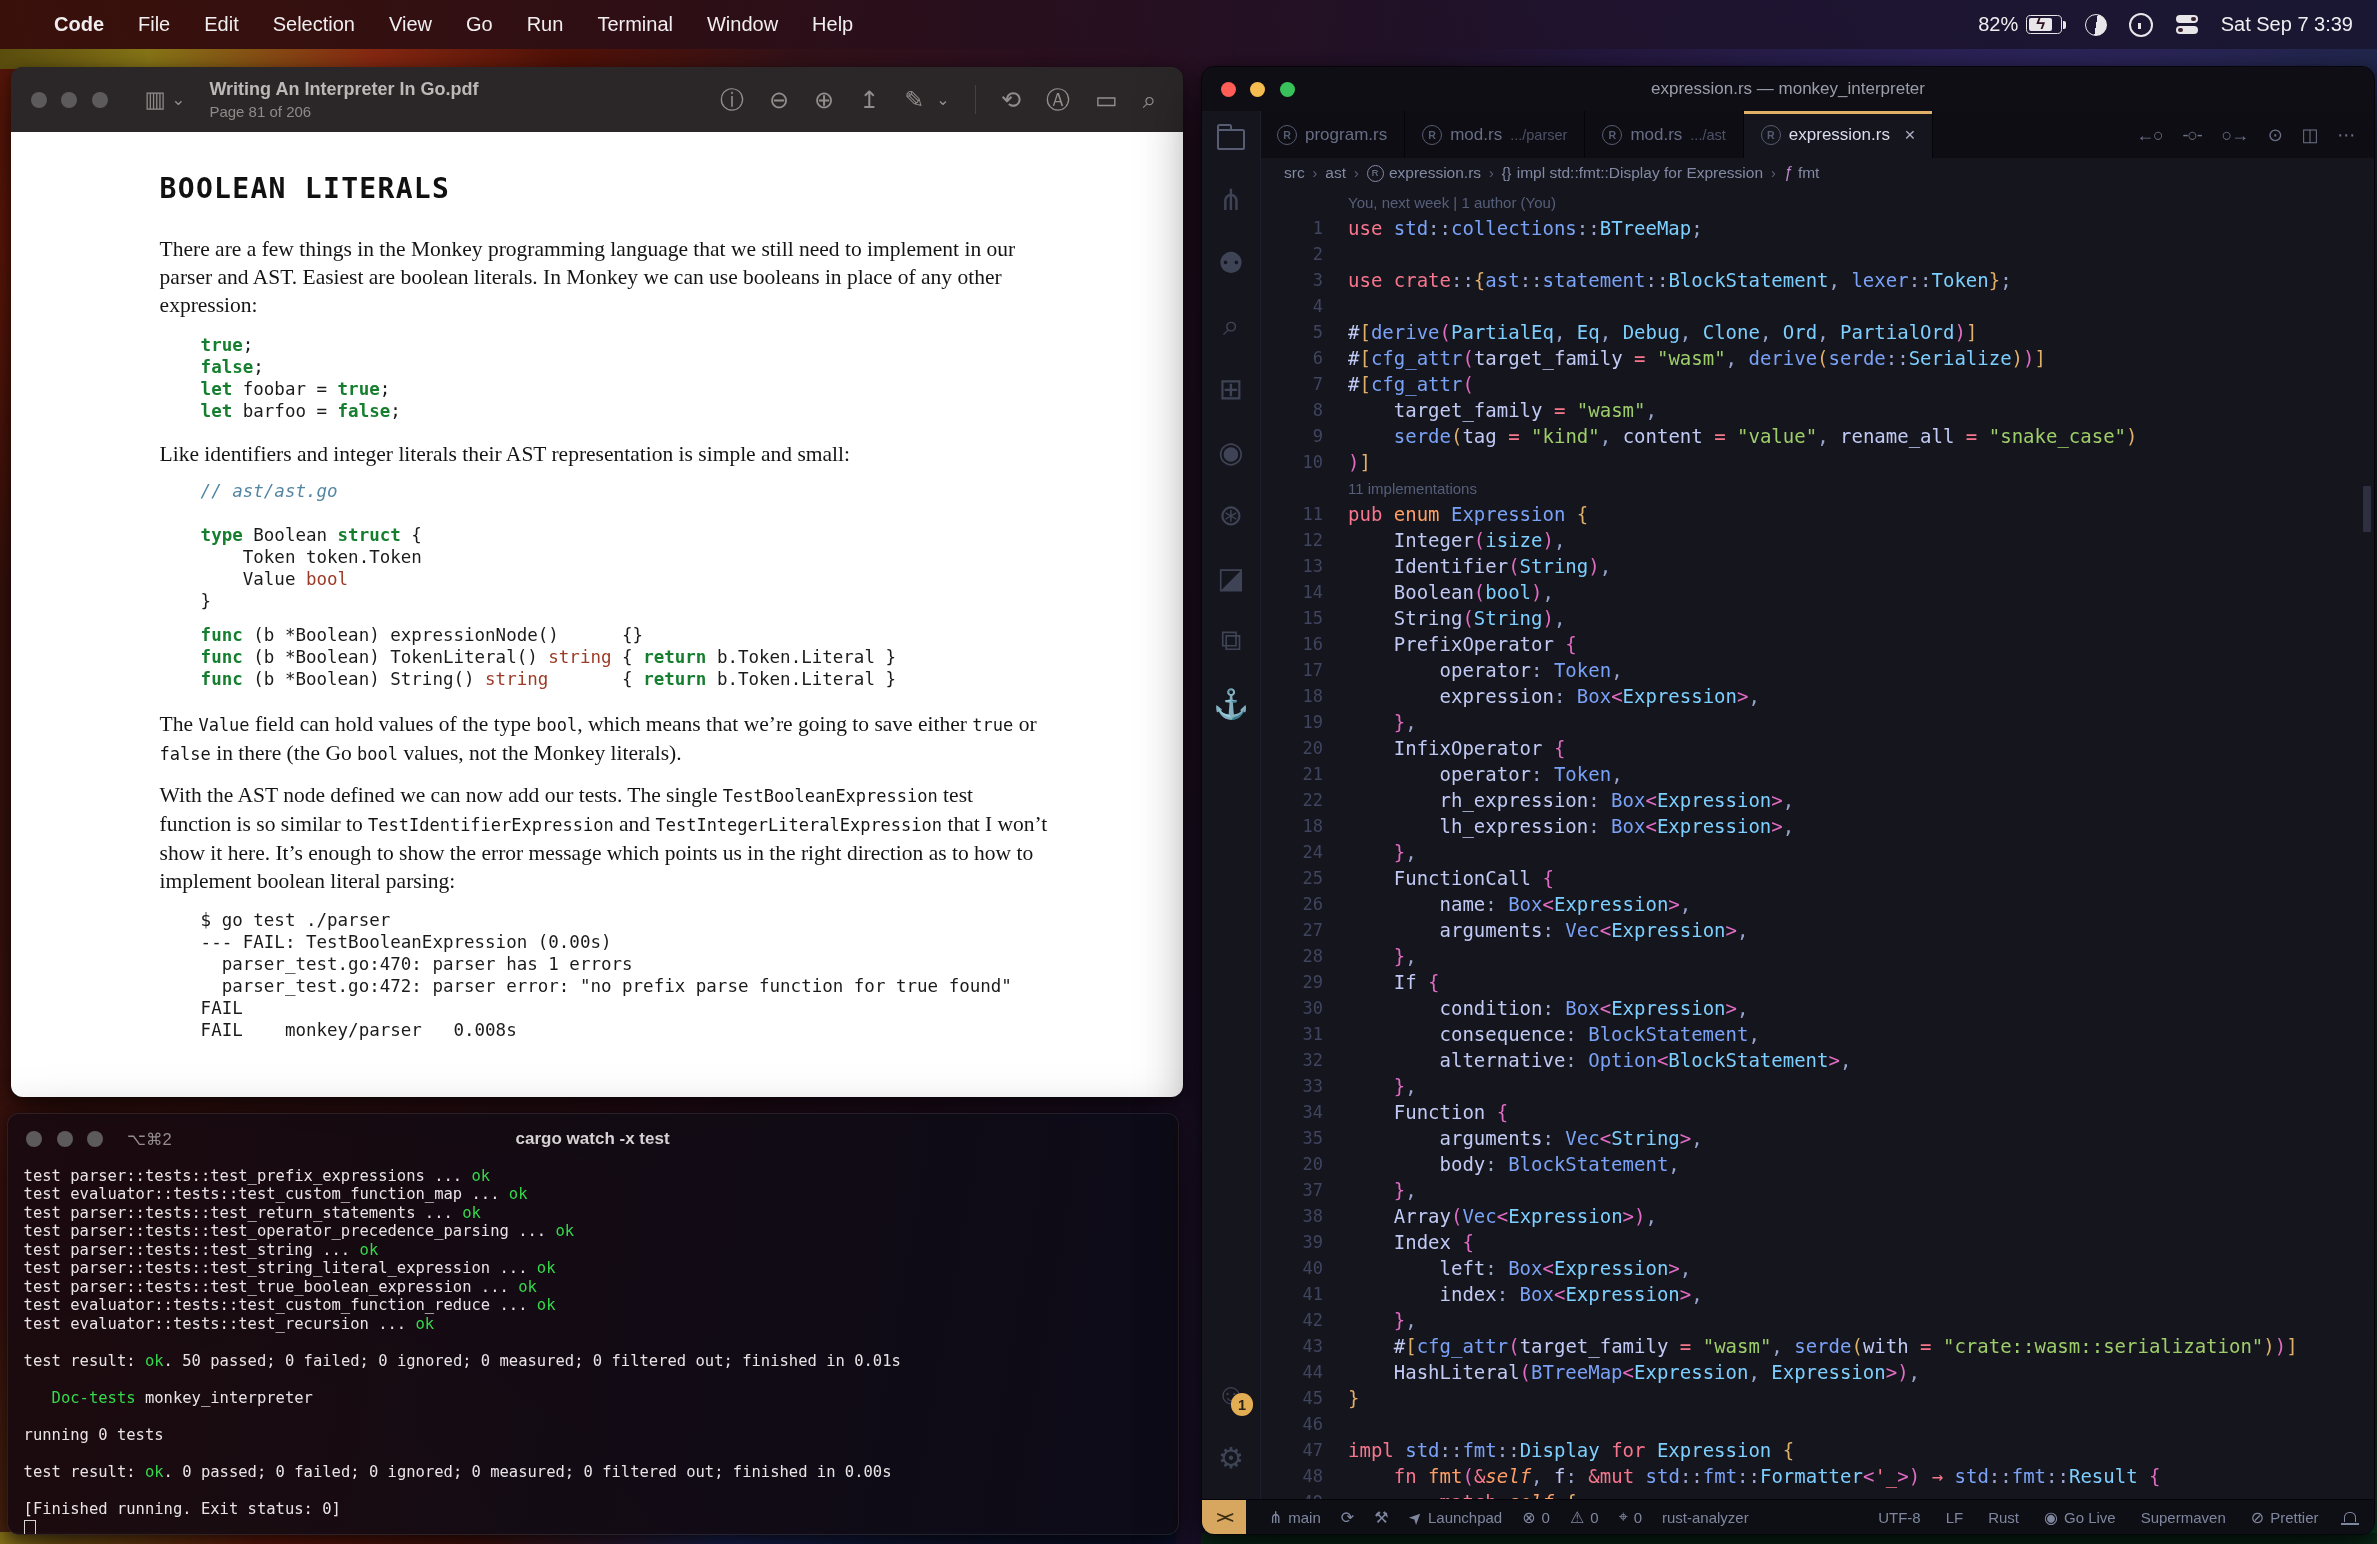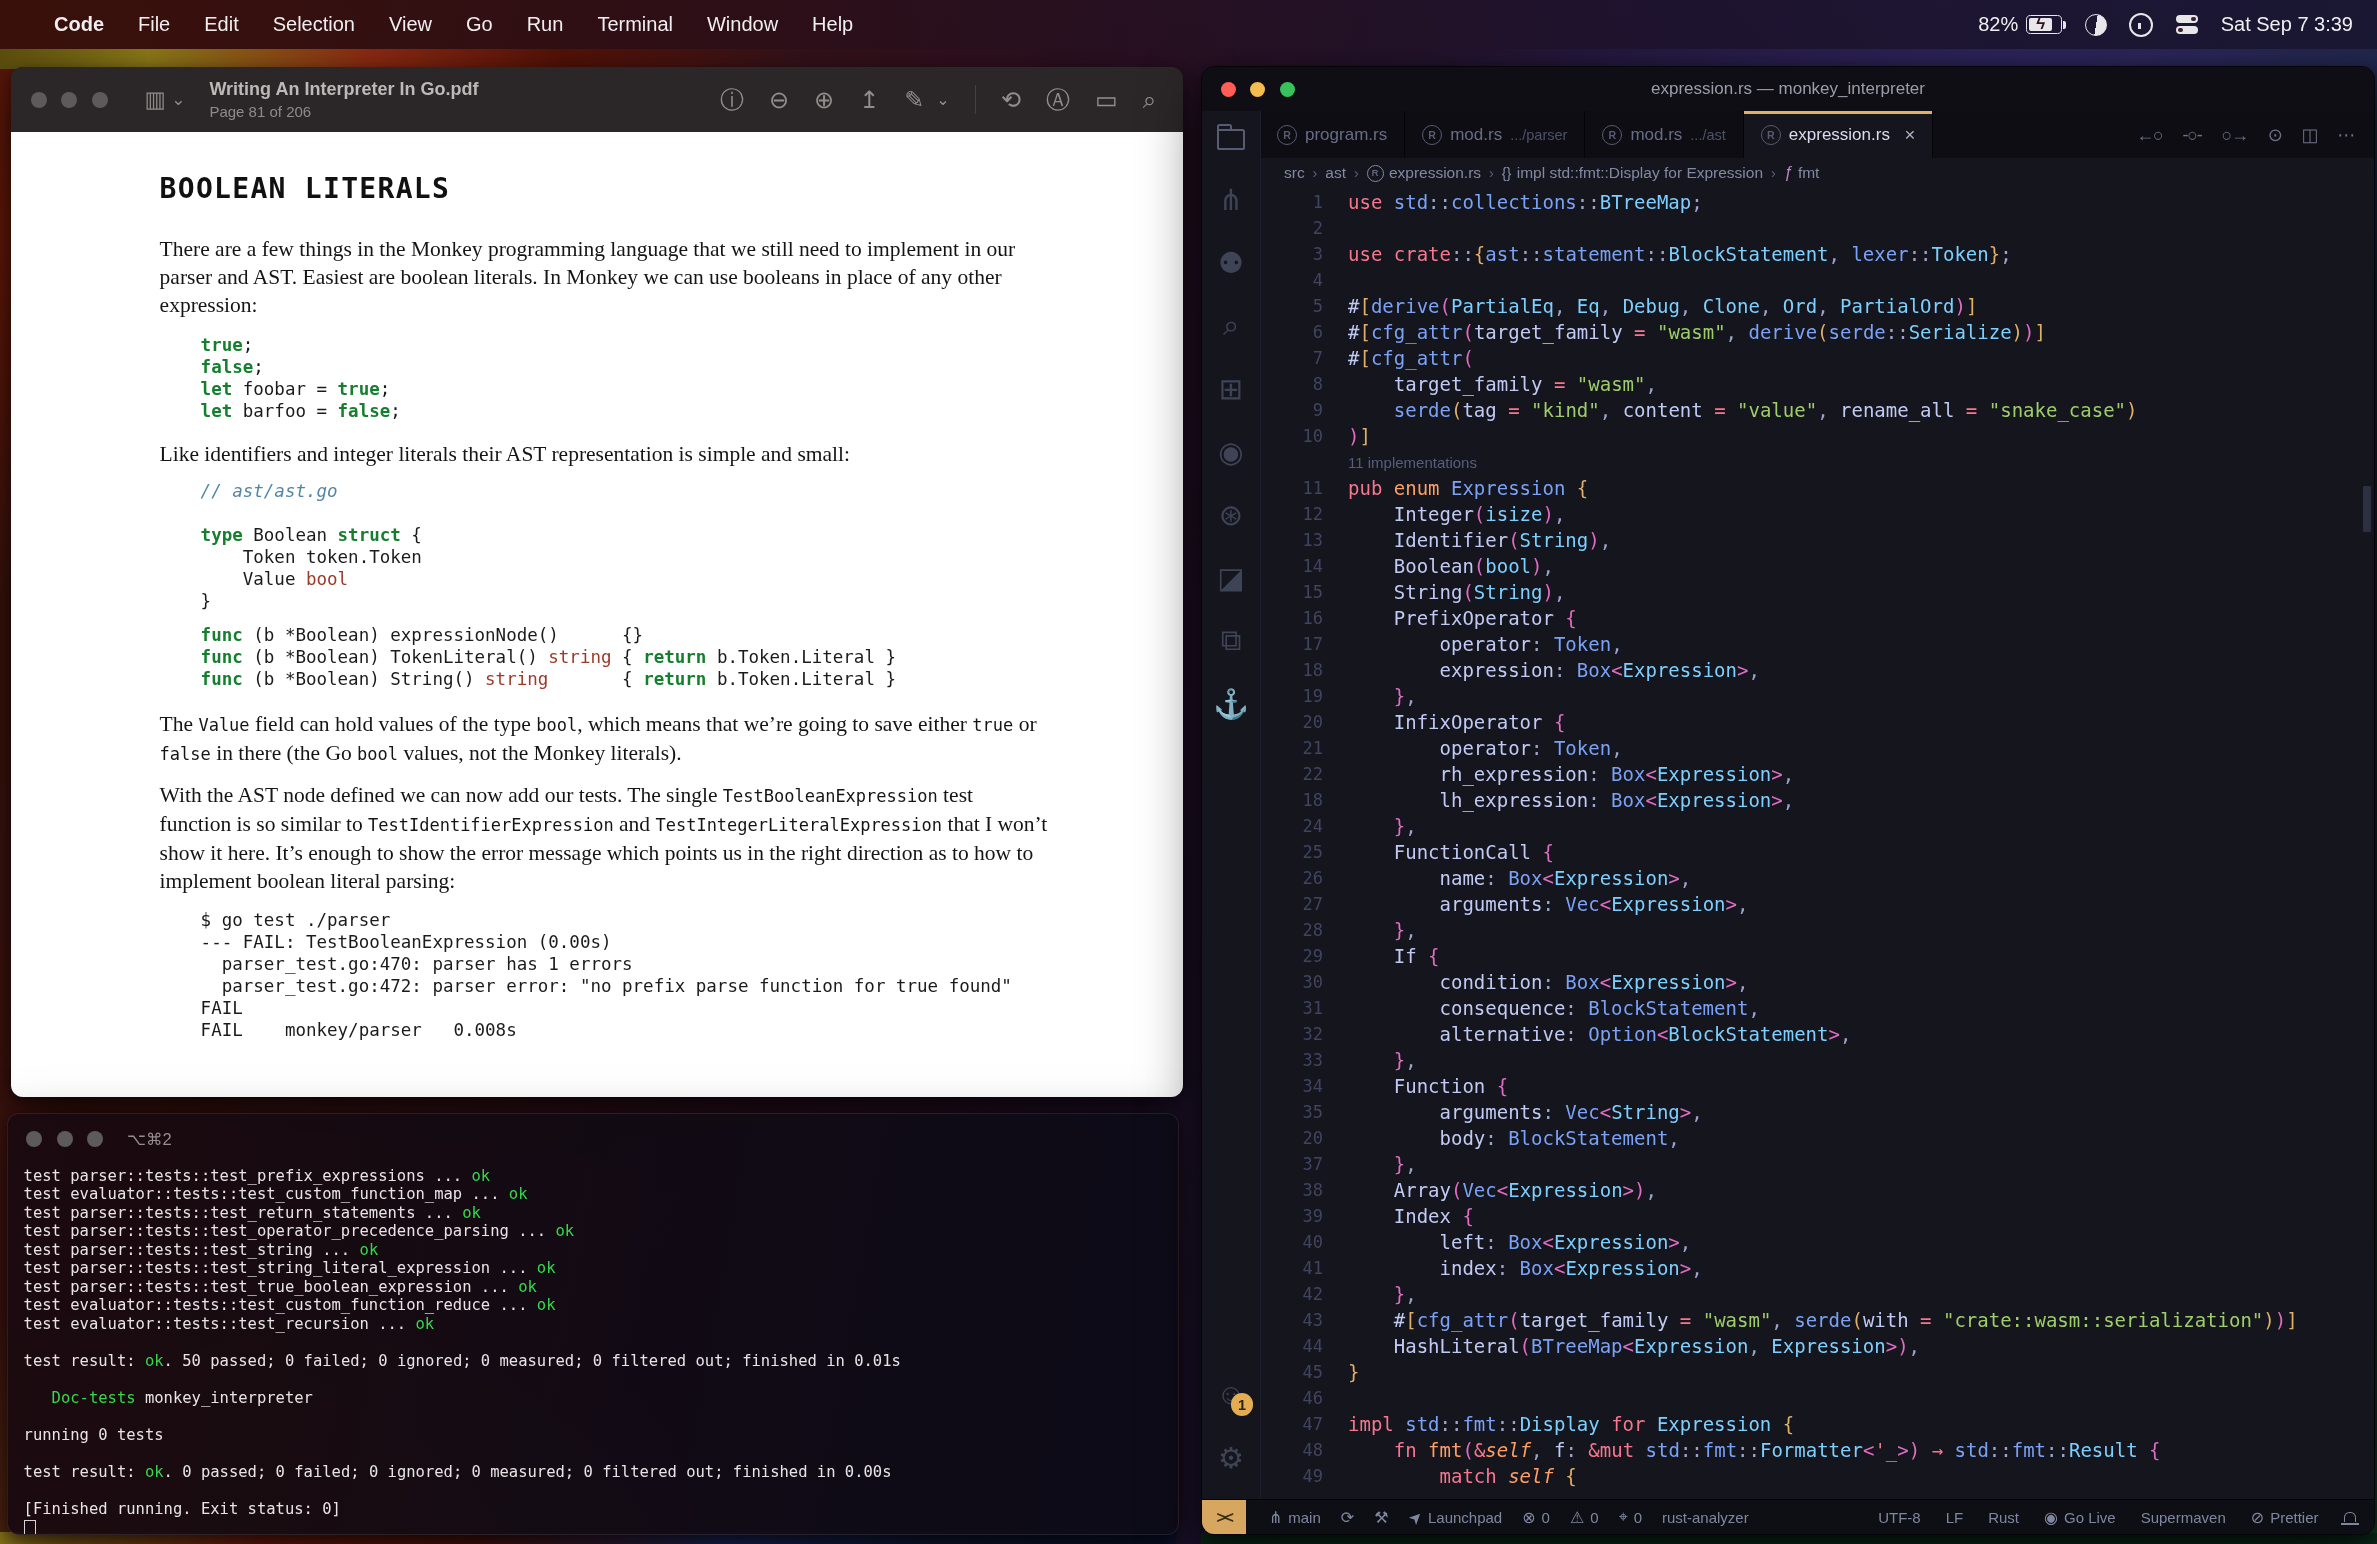--- a/index.html
+++ b/index.html
@@ -235,20 +235,21 @@
 </div>
 
 <div class="termwin winshadow">
   <div class="term-titlebar">
     <div class="lights">
       <span class="light dim"></span>
       <span class="light dim"></span>
       <span class="light dim"></span>
     </div>
     <span class="term-tag">⌥⌘2</span>
+    <span class="term-title">cargo watch -x test</span>
   </div>
   <div class="term-body" id="term-body"><div><span class="t-pl">test parser::tests::test_prefix_expressions ... </span><span class="t-ok">ok</span></div><div><span class="t-pl">test evaluator::tests::test_custom_function_map ... </span><span class="t-ok">ok</span></div><div><span class="t-pl">test parser::tests::test_return_statements ... </span><span class="t-ok">ok</span></div><div><span class="t-pl">test parser::tests::test_operator_precedence_parsing ... </span><span class="t-ok">ok</span></div><div><span class="t-pl">test parser::tests::test_string ... </span><span class="t-ok">ok</span></div><div><span class="t-pl">test parser::tests::test_string_literal_expression ... </span><span class="t-ok">ok</span></div><div><span class="t-pl">test parser::tests::test_true_boolean_expression ... </span><span class="t-ok">ok</span></div><div><span class="t-pl">test evaluator::tests::test_custom_function_reduce ... </span><span class="t-ok">ok</span></div><div><span class="t-pl">test evaluator::tests::test_recursion ... </span><span class="t-ok">ok</span></div><div>&nbsp;</div><div><span class="t-pl">test result: </span><span class="t-ok">ok</span><span class="t-pl">. 50 passed; 0 failed; 0 ignored; 0 measured; 0 filtered out; finished in 0.01s</span></div><div>&nbsp;</div><div><span class="t-pl">   </span><span class="t-g">Doc-tests</span><span class="t-pl"> monkey_interpreter</span></div><div>&nbsp;</div><div><span class="t-pl">running 0 tests</span></div><div>&nbsp;</div><div><span class="t-pl">test result: </span><span class="t-ok">ok</span><span class="t-pl">. 0 passed; 0 failed; 0 ignored; 0 measured; 0 filtered out; finished in 0.00s</span></div><div>&nbsp;</div><div><span class="t-pl">[Finished running. Exit status: 0]</span></div><div class="t-cursor"></div></div>
 </div>
 
 <div class="vsc winshadow">
   <div class="vsc-titlebar">
     <div class="lights">
       <span class="light r"></span>
       <span class="light y"></span>
       <span class="light g"></span>
@@ -333,20 +334,24 @@
       </div>
     <div class="act-bottom" id="act-bottom">
         <div class="act-ico">☺<span class="act-badge">1</span></div>
         <div class="act-ico">⚙</div>
       </div>
   </div>
 
   <div class="editor">
     <div id="code-rows">
         <div class="crow">
+          <span class="cg"></span>
+          <span class="ctext meta">You, next week | 1 author (You)</span>
+        </div>
+        <div class="crow">
           <span class="cg">1</span>
           <span class="ctext"><span class="tk-k">use </span><span class="tk-m">std</span><span class="tk-p">::</span><span class="tk-m">collections</span><span class="tk-p">::</span><span class="tk-T">BTreeMap</span><span class="tk-p">;</span></span>
         </div>
         <div class="crow">
           <span class="cg">2</span>
           <span class="ctext">&nbsp;</span>
         </div>
         <div class="crow">
           <span class="cg">3</span>
           <span class="ctext"><span class="tk-k">use </span><span class="tk-k">crate</span><span class="tk-p">::</span><span class="tk-y">{</span><span class="tk-m">ast</span><span class="tk-p">::</span><span class="tk-m">statement</span><span class="tk-p">::</span><span class="tk-T">BlockStatement</span><span class="tk-p">, </span><span class="tk-m">lexer</span><span class="tk-p">::</span><span class="tk-T">Token</span><span class="tk-y">}</span><span class="tk-p">;</span></span>

